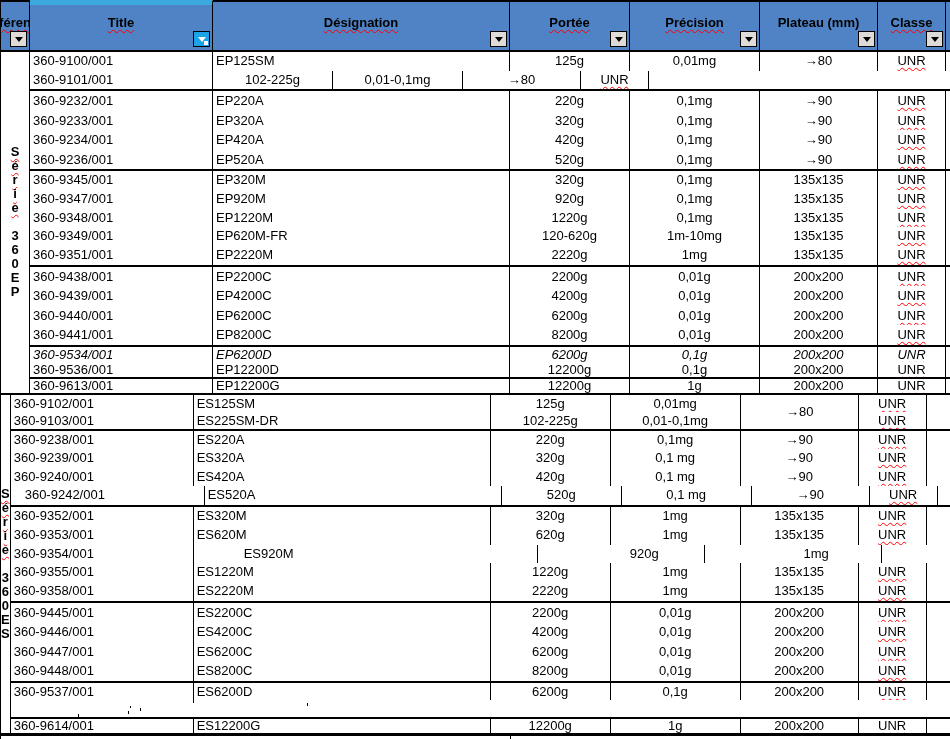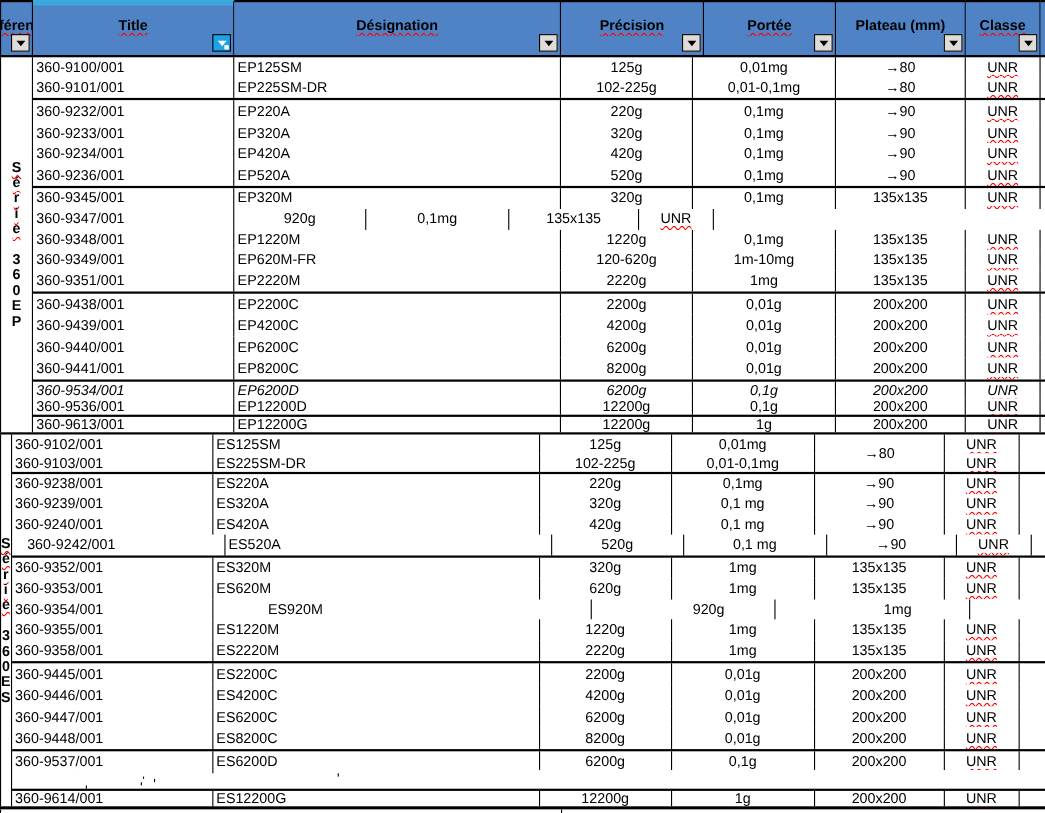--- a/index.html
+++ b/index.html
@@ -90,28 +90,28 @@
         <div class="filter-btn active">
           <span class="tri"></span>
         </div>
       </div>
       <div class="hcell hw-designation">
         <span class="hlabel squiggle">Désignation</span>
         <div class="filter-btn">
           <span class="tri"></span>
         </div>
       </div>
+      <div class="hcell hw-portee">
+        <span class="hlabel squiggle">Portée</span>
+        <div class="filter-btn">
+          <span class="tri"></span>
+        </div>
+      </div>
       <div class="hcell hw-precision">
         <span class="hlabel squiggle">Précision</span>
-        <div class="filter-btn">
-          <span class="tri"></span>
-        </div>
-      </div>
-      <div class="hcell hw-portee">
-        <span class="hlabel squiggle">Portée</span>
         <div class="filter-btn">
           <span class="tri"></span>
         </div>
       </div>
       <div class="hcell hw-plateau">
         <span class="hlabel">Plateau (mm)</span>
         <div class="filter-btn">
           <span class="tri"></span>
         </div>
       </div>
@@ -146,21 +146,20 @@
               <div class="cell left cw-title"><span>360-9100/001</span></div>
               <div class="cell left cw-designation"><span>EP125SM</span></div>
               <div class="cell center cw-portee"><span>125g</span></div>
               <div class="cell center cw-precision"><span>0,01mg</span></div>
               <div class="cell center cw-plateau"><span>→80</span></div>
               <div class="cell center cw-classe"><span class="squiggle">UNR</span></div>
               <div class="cell sliver cw-sliver"></div>
             </div>
             <div class="row" style="height: 18.5px; line-height: 18.5px;">
               <div class="cell left cw-title"><span>360-9101/001</span></div>
-              <div class="cell left cw-designation"><span>EP225SM-DR</span></div>
               <div class="cell center cw-portee"><span>102-225g</span></div>
               <div class="cell center cw-precision"><span>0,01-0,1mg</span></div>
               <div class="cell center cw-plateau"><span>→80</span></div>
               <div class="cell center cw-classe"><span class="squiggle">UNR</span></div>
               <div class="cell sliver cw-sliver"></div>
             </div>
           </div>
           <div class="block">
             <div class="row" style="height: 19.5px; line-height: 19.5px;">
               <div class="cell left cw-title"><span>360-9232/001</span></div>
@@ -204,20 +203,21 @@
               <div class="cell left cw-title"><span>360-9345/001</span></div>
               <div class="cell left cw-designation"><span>EP320M</span></div>
               <div class="cell center cw-portee"><span>320g</span></div>
               <div class="cell center cw-precision"><span>0,1mg</span></div>
               <div class="cell center cw-plateau"><span>135x135</span></div>
               <div class="cell center cw-classe"><span class="squiggle">UNR</span></div>
               <div class="cell sliver cw-sliver"></div>
             </div>
             <div class="row" style="height: 18.8px; line-height: 18.8px;">
               <div class="cell left cw-title"><span>360-9347/001</span></div>
+              <div class="cell left cw-designation"><span>EP920M</span></div>
               <div class="cell center cw-portee"><span>920g</span></div>
               <div class="cell center cw-precision"><span>0,1mg</span></div>
               <div class="cell center cw-plateau"><span>135x135</span></div>
               <div class="cell center cw-classe"><span class="squiggle">UNR</span></div>
               <div class="cell sliver cw-sliver"></div>
             </div>
             <div class="row" style="height: 18.8px; line-height: 18.8px; justify-content: space-between;">
               <div class="cell left cw-title"><span>360-9348/001</span></div>
               <div class="cell left cw-designation"><span>EP1220M</span></div>
               <div class="cell center cw-portee"><span>1220g</span></div>

